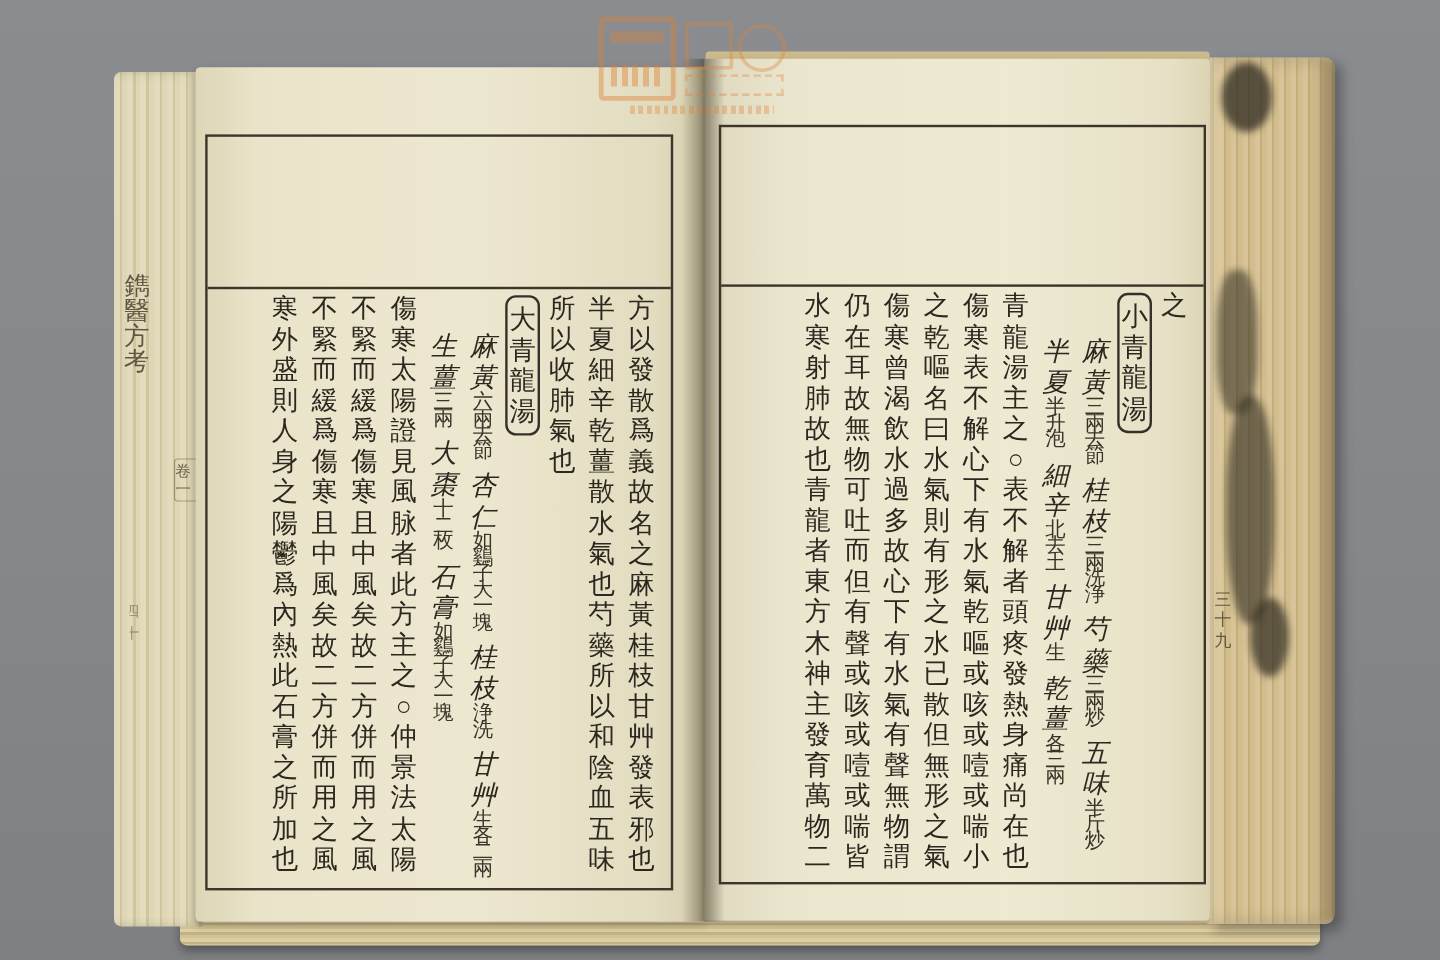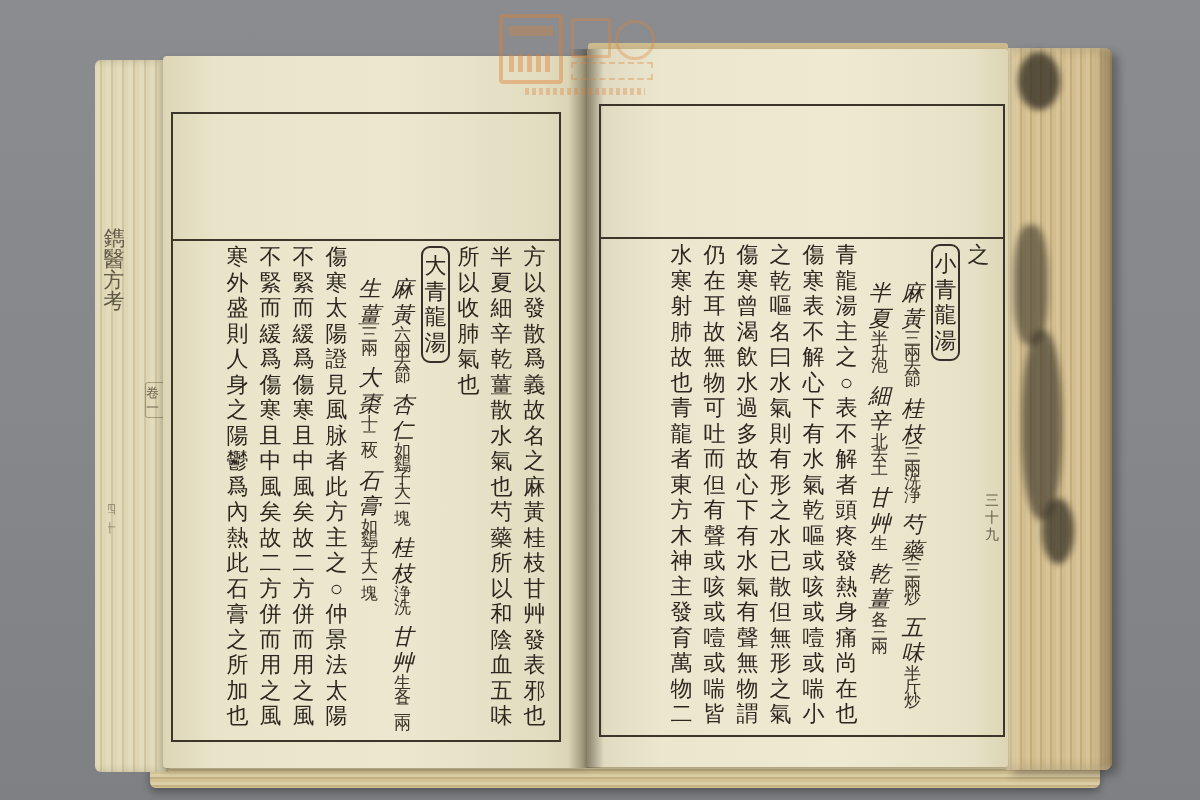--- a/index.html
+++ b/index.html
@@ -51,21 +51,21 @@
   .ing-item{display:block;margin-bottom:10px;}
   .ing-name{display:block;font-style:italic;}
   .ing-note{display:block;font-size:17px;line-height:13.5px;color:#3a332a;margin-top:1px;text-align:center;}
   
   .spine-title{position:absolute;left:103px;top:228px;width:22px;font-size:21px;line-height:21px;word-break:break-all;
     text-align:center;color:#4b4232;opacity:.85;transform:rotate(.5deg);}
   .spine-vol{position:absolute;left:105px;top:382px;width:18px;font-size:13px;line-height:15px;word-break:break-all;
     text-align:left;color:#554b38;border:1px solid rgba(80,70,50,.5);border-radius:3px;padding:2px 0;opacity:.8;margin-left:40px;}
   .spine-folio{position:absolute;left:100px;top:500px;width:20px;font-size:12px;line-height:19px;word-break:break-all;
     text-align:center;color:#4b4232;opacity:.55;clip-path:inset(0 0 0 40%);}
-  .right-folio{position:absolute;left:984px;top:492px;width:16px;font-size:14px;line-height:17px;word-break:break-all;
+  .right-folio{position:absolute;left:1011px;top:492px;width:16px;font-size:14px;line-height:17px;word-break:break-all;
     text-align:center;color:#453d2e;opacity:.8;}
   
   .watermark{position:absolute;left:487px;top:4px;width:190px;height:102px;opacity:.42;pointer-events:none;}
   .wm-seal{position:absolute;left:12px;top:10px;width:56px;height:62px;border:4px solid #e07f33;border-radius:4px;}
   .wm-seal::before{content:"";position:absolute;left:6px;top:8px;right:6px;height:10px;background:#e07f33;opacity:.8;}
   .wm-seal::after{content:"";position:absolute;left:6px;bottom:8px;right:6px;height:18px;
     background:repeating-linear-gradient(90deg,#e07f33 0 5px,transparent 5px 9px);}
   .wm-glyph{position:absolute;border:3px solid #de8238;opacity:.85;}
   .wm-g1{left:84px;top:14px;width:34px;height:34px;border-radius:2px;}
   .wm-g2{left:128px;top:16px;width:34px;height:34px;border-radius:50%;}

